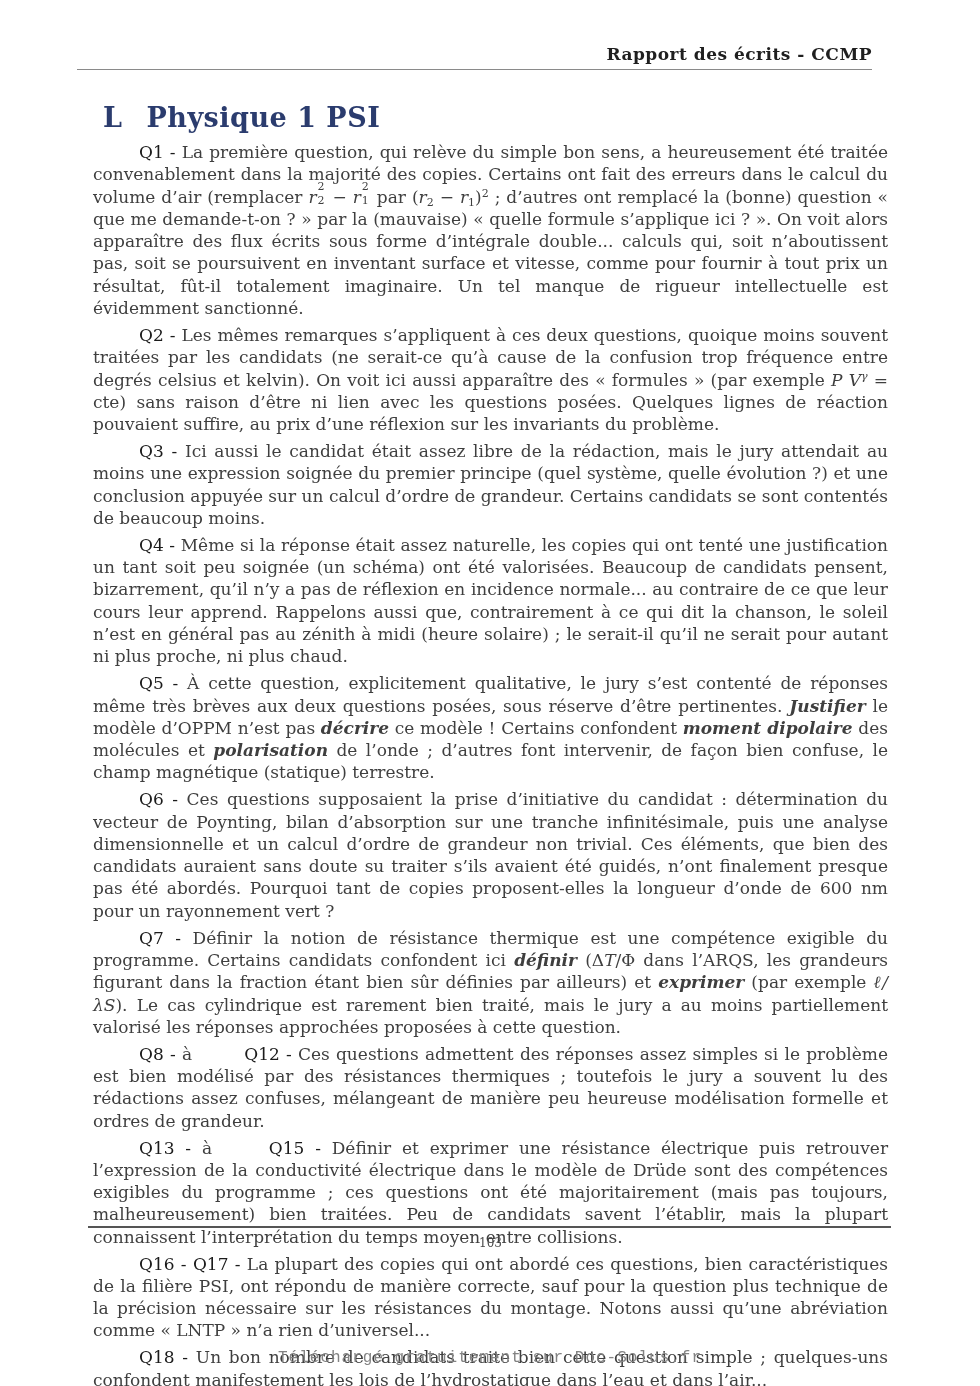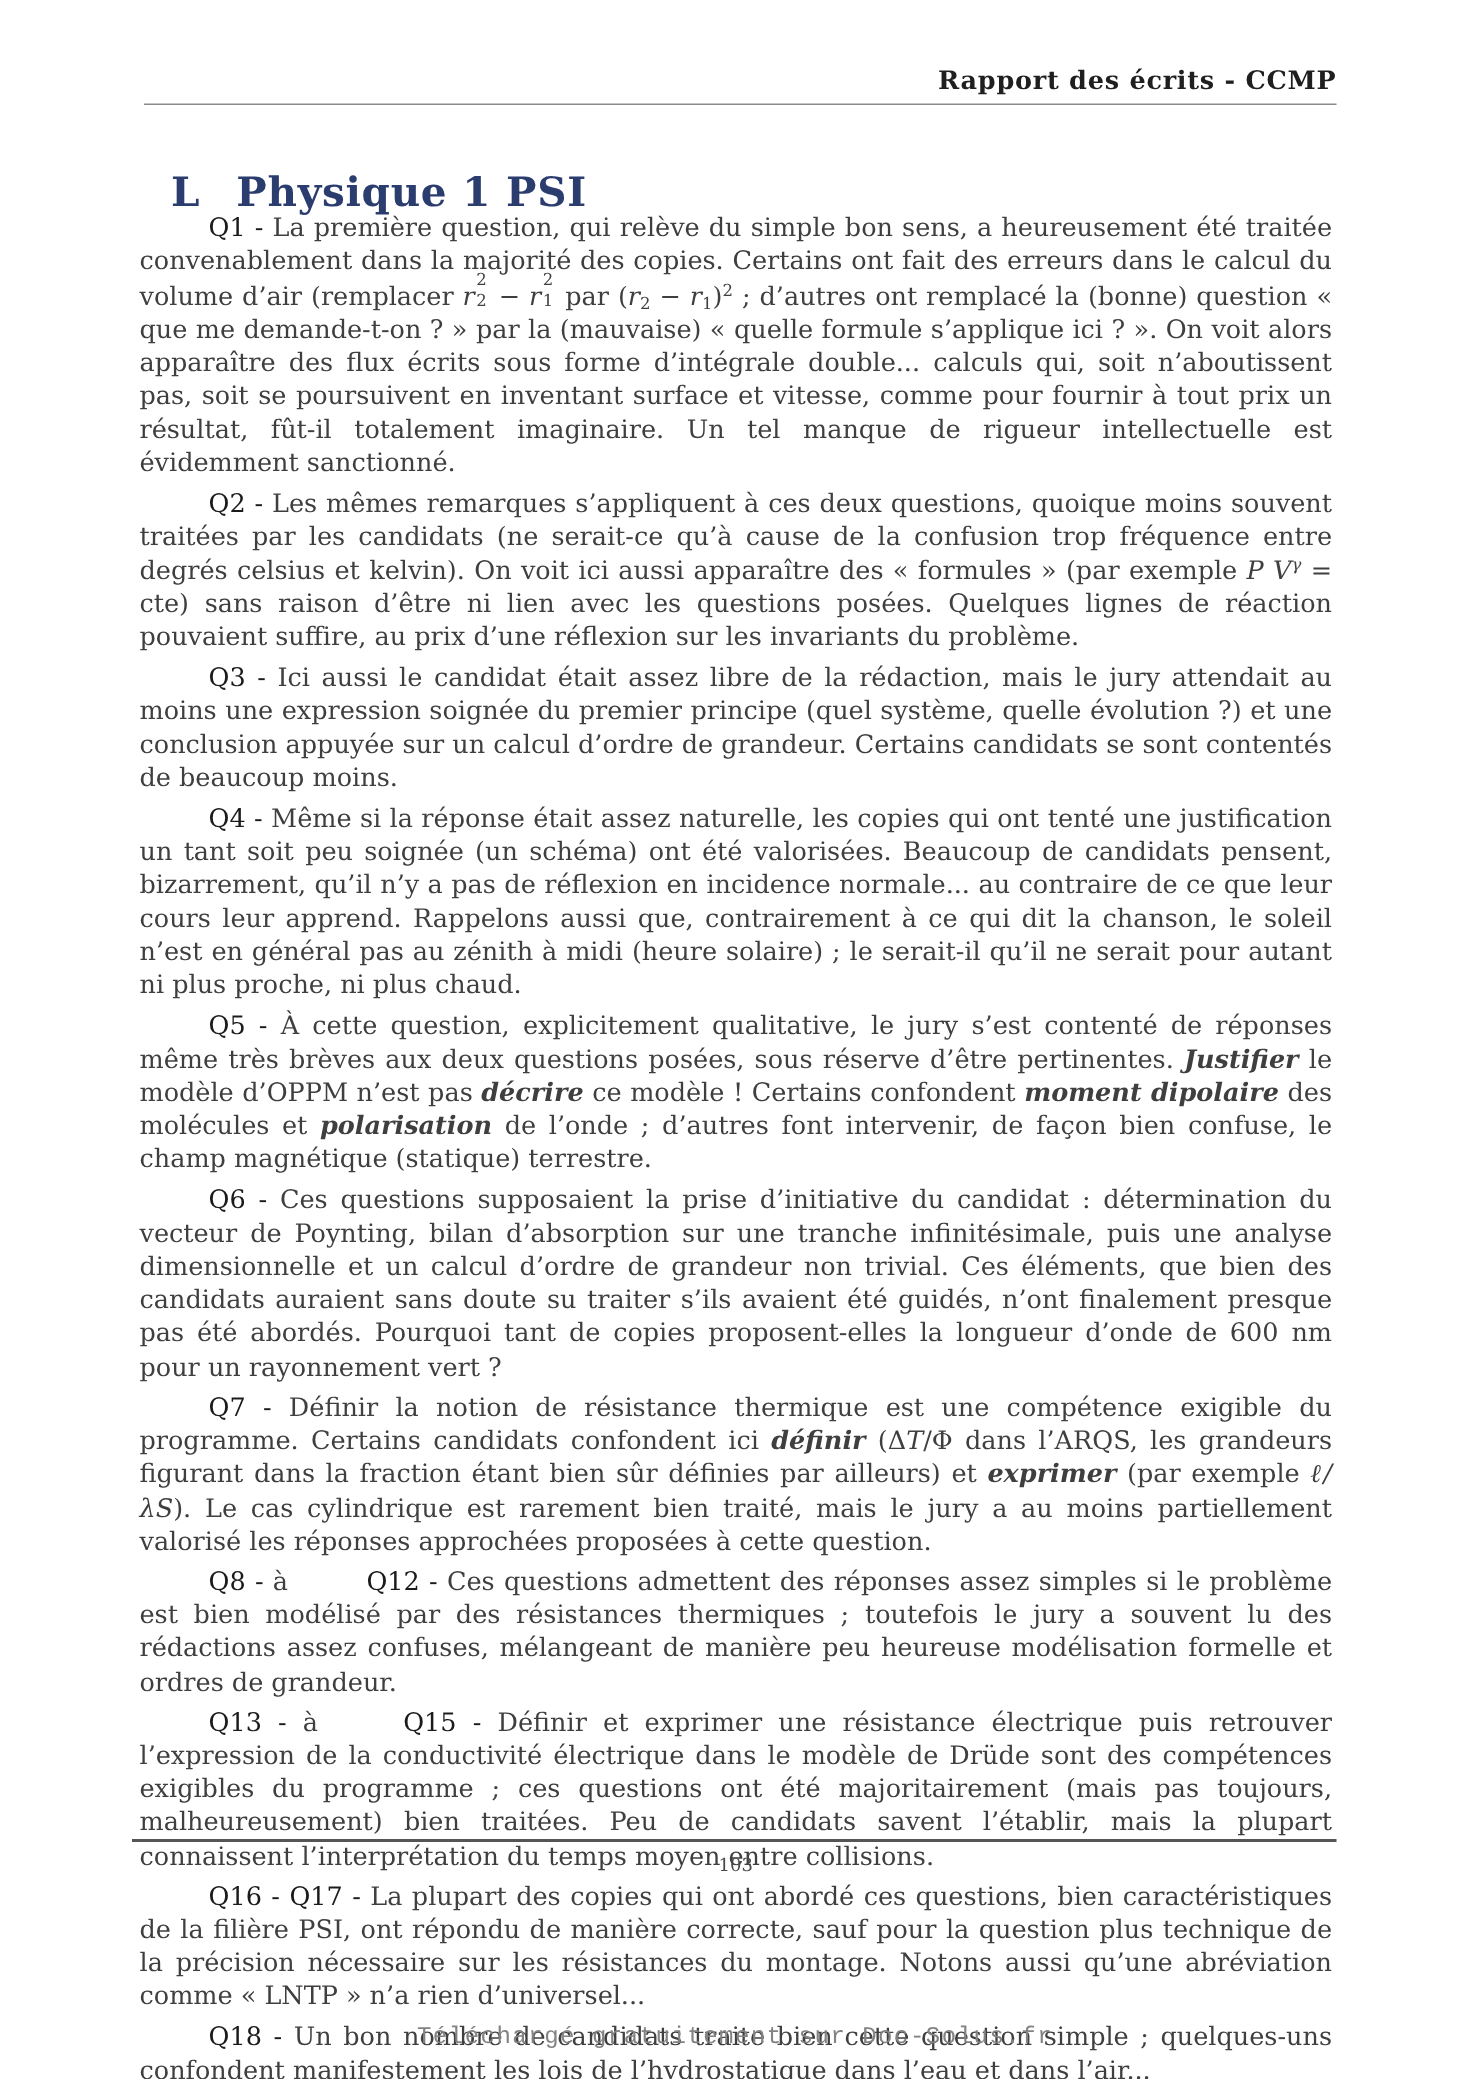--- a/index.html
+++ b/index.html
@@ -2,25 +2,25 @@
 <html lang="fr" style="--accent: #2b3c6e;"><head>
 <meta charset="utf-8">
 <style>
   :root { --accent: #2b3c6e; }
   html,body{margin:0;padding:0;background:#ffffff;}
   .page{
     position:relative;width:980px;height:1386px;background:#ffffff;
     font-family:"DejaVu Serif","Liberation Serif",serif;
     color:#3f3f3f;overflow:hidden;
   }
-  .header{position:absolute;left:96px;top:44px;width:795px;text-align:right;}
+  .header{position:absolute;left:77px;top:44px;width:795px;text-align:right;}
   .header-title{font-weight:bold;font-size:17px;color:#1f1f1f;letter-spacing:0.5px;}
   .header-rule{margin-top:5px;border-top:1.4px solid #8a8a8a;height:0;}
   .section-title{
-    position:absolute;left:99px;top:98px;margin:15px;
+    position:absolute;left:99px;top:98px;margin:4px;
     font-size:27px;font-weight:bold;color:var(--accent);letter-spacing:0.5px;
   }
   .sec-letter{margin-right:24px;}
   .body-block{
     position:absolute;left:93px;top:141px;width:795px;
     font-size:17px;line-height:22.3px;text-align:justify;
   }
   .para{margin:0 0 4.6px 0;}
   .seg-b{font-weight:normal;color:#1b1b1b;margin-left:46px;}
   .seg-i{font-style:italic;font-weight:bold;}

